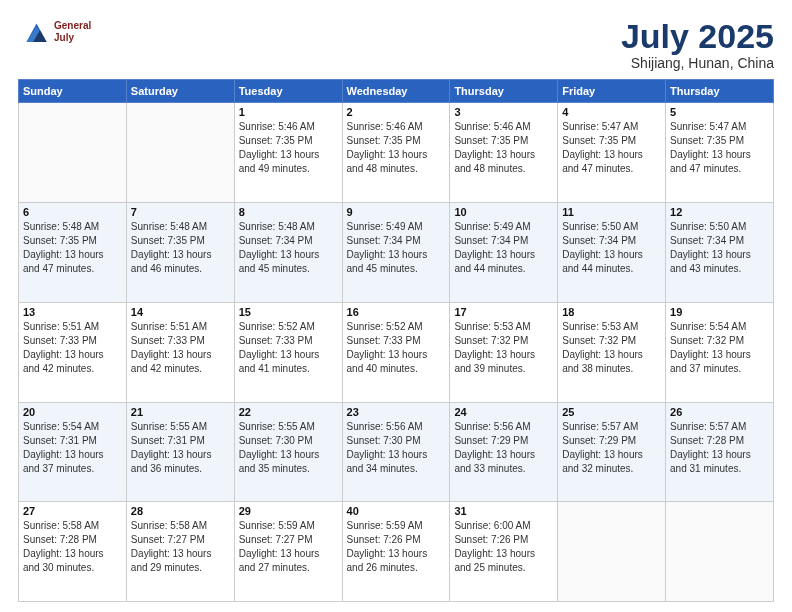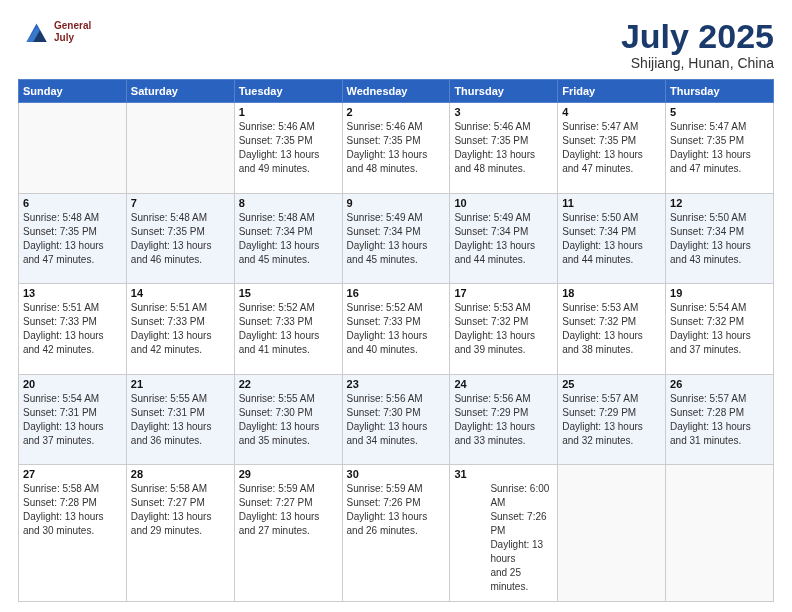--- a/index.html
+++ b/index.html
@@ -339,29 +339,29 @@
 and 29 minutes.</div>
           </td>
           <td>
             <span class="day-num">29</span>
             <div class="day-info" style="white-space: pre-line;">Sunrise: 5:59 AM
 Sunset: 7:27 PM
 Daylight: 13 hours
 and 27 minutes.</div>
           </td>
           <td>
-            <span class="day-num">30</span>
+            <span class="day-num">40</span>
             <div class="day-info" style="white-space: pre-line;">Sunrise: 5:59 AM
 Sunset: 7:26 PM
 Daylight: 13 hours
 and 26 minutes.</div>
           </td>
           <td>
             <span class="day-num">31</span>
-            <div class="day-info" style="white-space: pre-line; margin-left: 36px;">Sunrise: 6:00 AM
+            <div class="day-info" style="white-space: pre-line;">Sunrise: 6:00 AM
 Sunset: 7:26 PM
 Daylight: 13 hours
 and 25 minutes.</div>
           </td>
           <td class="empty"></td>
           <td class="empty"></td>
         </tr>
       </tbody>
   </table>
 </div>

